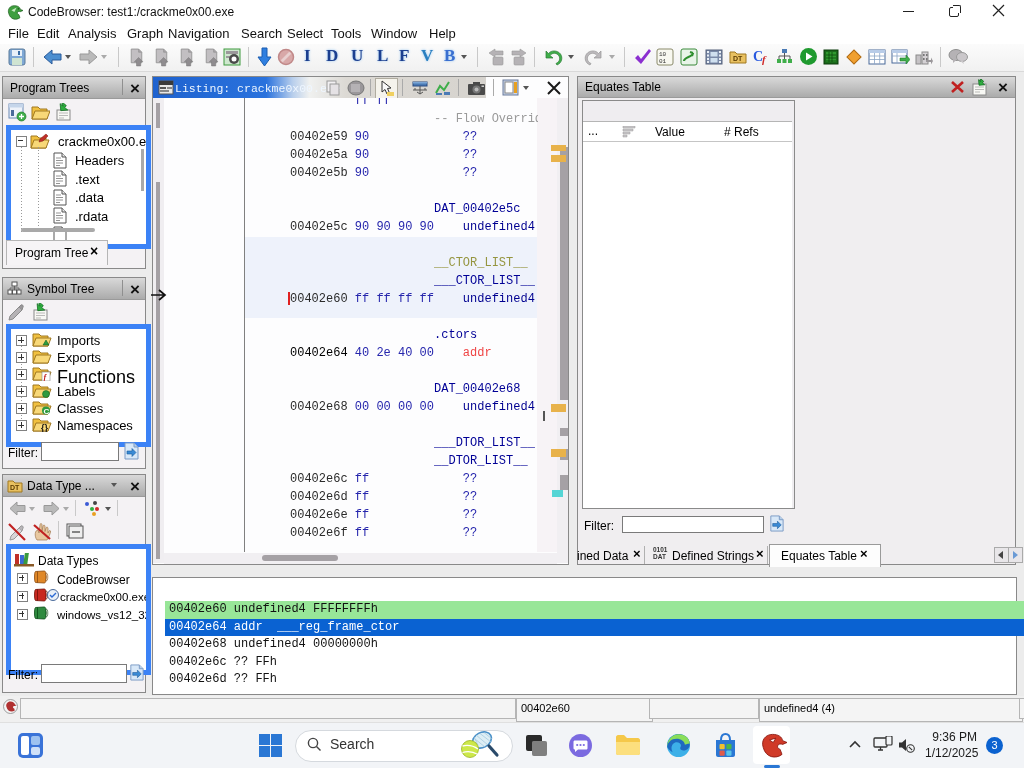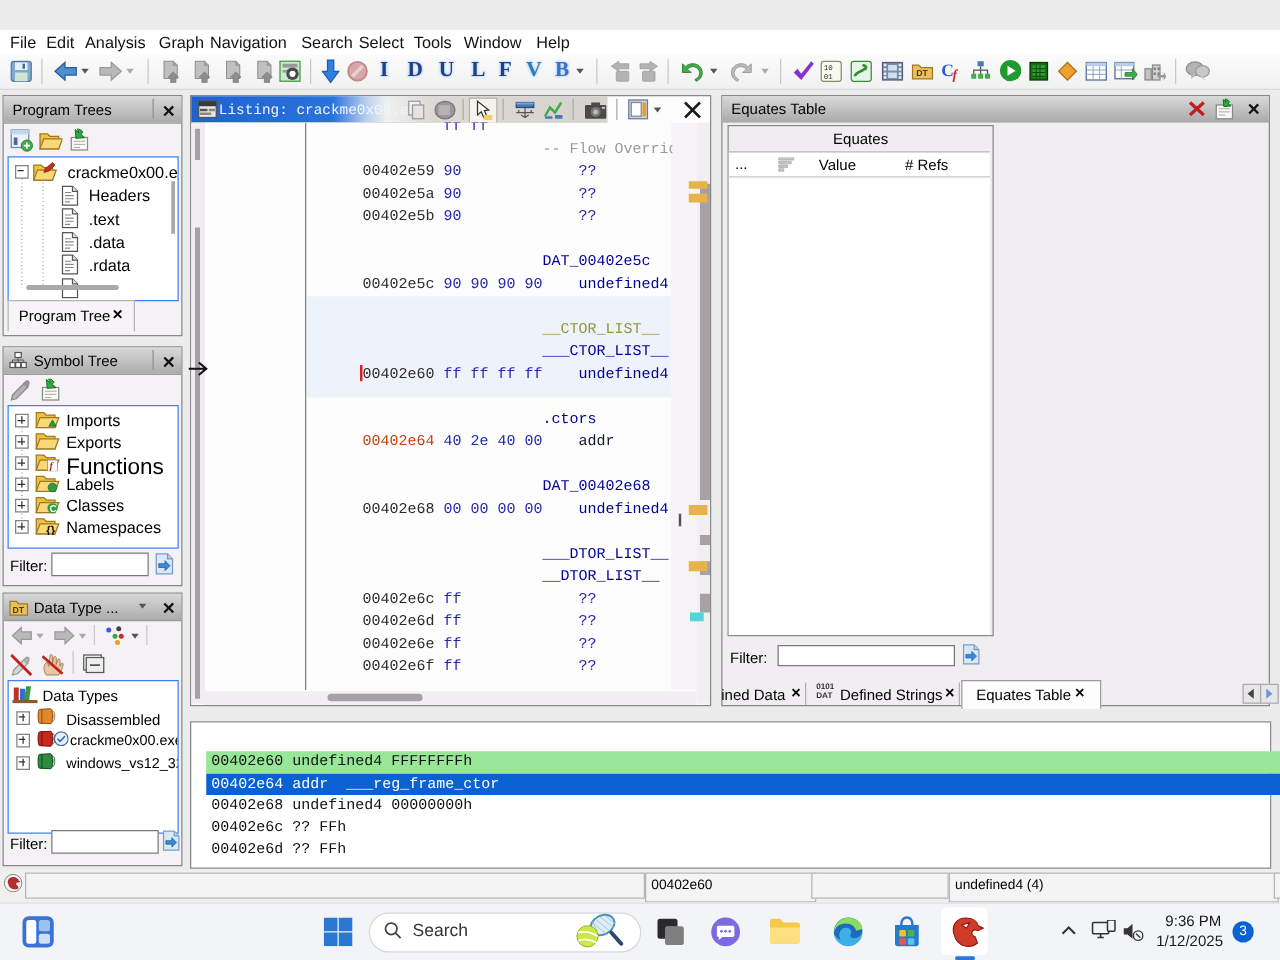--- a/index.html
+++ b/index.html
@@ -12,21 +12,21 @@
 #toolbar{left:0;top:44px;width:1024px;height:27px;background:linear-gradient(#fbfbfb,#f1f1f1);border-bottom:1px solid #d9d9d9;}
 .tsep{position:absolute;top:3px;width:1px;height:20px;background:#c9c9c9;}
 .navletter{position:absolute;top:2px;font-family:"Liberation Serif",serif;font-weight:bold;font-size:17px;color:#1c3f8f;text-shadow:0 0 2.5px #86bdf0;}
 .dd{position:absolute;width:0;height:0;border-left:3px solid transparent;border-right:3px solid transparent;border-top:4px solid #555;}
 .dd.dis{border-top-color:#aaa;}
 
 .panel{position:absolute;background:#f4f2f4;border:1px solid #898989;}
 .phead{position:absolute;left:0;top:0;right:0;height:21px;background:linear-gradient(#d9d9d9,#ababab);border-bottom:1px solid #9a9a9a;color:#000;font-size:12px;}
 .phead .ptitle{position:absolute;left:7px;top:4px;}
 .xbtn{position:absolute;font-size:17px;font-weight:bold;color:#111;line-height:15px;}
-.white{background:#ffffff;border:1px solid #3b82f6;position:absolute;}
+.white{background:#ffffff;border:5px solid #3b82f6;position:absolute;}
 .treerow{position:absolute;font-size:12px;color:#000;white-space:nowrap;}
 .filterlbl{position:absolute;font-size:12px;color:#000;}
 .filterbox{position:absolute;background:#fff;border:1px solid #7a7a7a;}
 .plusbox{position:absolute;left:5px;width:9px;height:9px;border:1px solid #818181;background:#fff;}
 .plusbox::before{content:"";position:absolute;left:1px;top:3.5px;width:6px;height:1px;background:#333;}
 .plusbox::after{content:"";position:absolute;left:3.5px;top:1px;width:1px;height:6px;background:#333;}
 
 #listing{left:152px;top:76px;width:417px;height:489px;background:#fdfdfe;border:1px solid #898989;box-sizing:border-box;}
 #listhead{position:absolute;left:0;top:0;width:333px;height:21px;background:linear-gradient(90deg,#1e62cf 0%,#2a72dd 34%,#b9cfec 42%,#f0f1f0 47%,#dcd9d4 58%,#d6d3ce 100%);border-bottom:1px solid #8a8a8a;font-family:Liberation Mono, monospace;}
 #listtext{position:absolute;left:22px;top:4.5px;color:#eef6ff;font-size:11.5px;}
@@ -37,20 +37,34 @@
 #disasm{left:152px;top:577px;width:865px;height:118px;background:#fff;border:1px solid #898989;box-sizing:border-box;}
 
 #statusbar{left:0;top:696px;width:1024px;height:26px;background:#f0f0f0;}
 .sfield{position:absolute;top:2px;height:19px;border:1px solid #b5b5b5;background:#f4f4f4;font-size:11px;color:#000;}
 
 #taskbar{left:0;top:722px;width:1024px;height:46px;background:#f2f4f7;border-top:1px solid #e0e0e0;}
 </style></head>
 <body>
 <div id="screen">
 
+<div id="titlebar" class="abs">
+  <svg class="abs" style="left:5px;top:3px" width="18" height="18" viewBox="0 0 24 24">
+        <path d="M5 14 C3 8 7 3.5 12.5 3.5 C17 3.5 20 5.5 20.5 8.5 L24 10 L20.5 11.5 C19 11 17.5 11 16.8 12 C16 13.2 16.5 15 18.5 15.5 L20 19.5 C15 23.5 7 22 5 14 Z" fill="#3f9f3f" stroke="#1c5c1c" stroke-width="0.9"></path>
+        <path d="M8.5 9.5 L15.5 6 L12.5 12 Z" fill="#c8e8c0"></path>
+        <circle cx="17.8" cy="7.8" r="0.9" fill="#0a3a0a"></circle>
+      </svg>
+  <span id="titletext" class="abs">CodeBrowser: test1:/crackme0x00.exe</span>
+  <div class="abs" style="left:903px;top:11px;width:11px;height:1px;background:#222"></div>
+  <div class="abs" style="left:949px;top:7px;width:8px;height:8px;border:1px solid #222;border-radius:2px"></div>
+  <div class="abs" style="left:953px;top:5px;width:7px;height:7px;border-top:1px solid #222;border-right:1px solid #222;border-radius:0 2px 0 0;background:#fff"></div>
+  <svg class="abs" style="left:992px;top:4px" width="13" height="13">
+        <path d="M1 1 L12 12 M12 1 L1 12" stroke="#222" stroke-width="1.2"></path>
+      </svg>
+</div>
 
 <div id="menubar" class="abs">
   <span class="menuitem" style="left:8px">File</span>
   <span class="menuitem" style="left:37px">Edit</span>
   <span class="menuitem" style="left:68px">Analysis</span>
   <span class="menuitem" style="left:127px">Graph</span>
   <span class="menuitem" style="left:168px">Navigation</span>
   <span class="menuitem" style="left:241px">Search</span>
   <span class="menuitem" style="left:287px">Select</span>
   <span class="menuitem" style="left:331px">Tools</span>
@@ -447,21 +461,21 @@
           </svg>
     <span class="treerow" style="left:27px;top:5px;font-size:12px">Data Types</span>
     <div style="position:absolute;left:6px;top:24px;width:9px;height:9px;border:1px solid #818181;background:#fff"></div>
           <div style="position:absolute;left:8px;top:28px;width:5px;height:1px;background:#333"></div>
           <div style="position:absolute;left:10.5px;top:25.5px;width:1px;height:6px;background:#333"></div>
     <svg class="abs" style="left:22px;top:20px" width="17" height="17" viewBox="0 0 17 17">
             <path d="M2.5 2.5 L11 2 C12.5 2 13 3 13 8 C13 13 12.5 14 11 14 L2.5 13.5 C1.8 13 1.5 11 1.5 8 C1.5 5 1.8 3 2.5 2.5 Z" fill="#e08828" stroke="#8a4a10" stroke-width="0.8"></path>
             <path d="M4.5 2.3 L4.5 13.7" stroke="#8a4a10" stroke-width="0.8"></path>
             <path d="M13 4 C14.2 4.2 14.8 5 14.8 8 C14.8 11 14.2 11.8 13 12 L13 10.5 C13.6 10 13.6 6 13 5.5 Z" fill="#f6f6ec" stroke="#8a4a10" stroke-width="0.6"></path>
           </svg>
-    <span class="treerow" style="left:46px;top:24px;font-size:12px">Disassembled</span>
+    <span class="treerow" style="left:46px;top:24px;font-size:12px">CodeBrowser</span>
     <div style="position:absolute;left:6px;top:42px;width:9px;height:9px;border:1px solid #818181;background:#fff"></div>
           <div style="position:absolute;left:8px;top:46px;width:5px;height:1px;background:#333"></div>
           <div style="position:absolute;left:10.5px;top:43.5px;width:1px;height:6px;background:#333"></div>
     <svg class="abs" style="left:22px;top:38px" width="17" height="17" viewBox="0 0 17 17">
             <path d="M2.5 2.5 L11 2 C12.5 2 13 3 13 8 C13 13 12.5 14 11 14 L2.5 13.5 C1.8 13 1.5 11 1.5 8 C1.5 5 1.8 3 2.5 2.5 Z" fill="#c82820" stroke="#701008" stroke-width="0.8"></path>
             <path d="M4.5 2.3 L4.5 13.7" stroke="#701008" stroke-width="0.8"></path>
             <path d="M13 4 C14.2 4.2 14.8 5 14.8 8 C14.8 11 14.2 11.8 13 12 L13 10.5 C13.6 10 13.6 6 13 5.5 Z" fill="#f6f6ec" stroke="#701008" stroke-width="0.6"></path>
           </svg>
     <svg class="abs" style="left:36px;top:40px" width="12" height="12" viewBox="0 0 12 12">
             <circle cx="6" cy="6" r="5.5" fill="#e8f0f8" stroke="#4a6a9a"></circle>
@@ -561,21 +575,21 @@
 <span style="color:#2b2b2b">00402e5b</span> 90             ??
 
 <span style="color:#000096">                    DAT_00402e5c</span>
 <span style="color:#2b2b2b">00402e5c</span> 90 90 90 90    <span style="color:#000090">undefined4</span>
 
 <span style="color:#95953f">                    __CTOR_LIST__</span>
 <span style="color:#000096">                    ___CTOR_LIST__</span>
 <span style="color:#2b2b2b">00402e60</span> ff ff ff ff    <span style="color:#000090">undefined4</span>
 
 <span style="color:#000096">                    .ctors</span>
-<span style="color:#c2410c">00402e64</span> 40 2e 40 00    <span style="color:#0f172a">addr</span>
+<span style="color:#000000">00402e64</span> 40 2e 40 00    <span style="color:#ef4444">addr</span>
 
 <span style="color:#000096">                    DAT_00402e68</span>
 <span style="color:#2b2b2b">00402e68</span> 00 00 00 00    <span style="color:#000090">undefined4</span>
 
 <span style="color:#000096">                    ___DTOR_LIST__</span>
 <span style="color:#000096">                    __DTOR_LIST__</span>
 <span style="color:#2b2b2b">00402e6c</span> ff             ??
 <span style="color:#2b2b2b">00402e6d</span> ff             ??
 <span style="color:#2b2b2b">00402e6e</span> ff             ??
 <span style="color:#2b2b2b">00402e6f</span> ff             ??</pre>
@@ -610,21 +624,20 @@
         </svg>
     <svg class="abs" style="left:393px;top:2px" width="17" height="17" viewBox="0 0 17 17">
           <rect x="2" y="5" width="13" height="11" fill="#f8f8f4" stroke="#8a8a8a"></rect>
           <path d="M4 8 H13 M4 10.5 H13 M4 13 H9" stroke="#aaa" stroke-width="0.8"></path>
           <path d="M6 1 L11 1 L11 3 L14 3 L10 7 L6 3 L9 3 Z" fill="#2fae3f" stroke="#0f6a1f" stroke-width="0.7" transform="rotate(40 10 4)"></path>
         </svg>
     <span class="xbtn" style="left:420px;top:3px">×</span>
   </div>
 
   <div class="abs" style="left:4px;top:23px;width:211px;height:407px;border:1px solid #8a8a8a;background:#efedf0">
-    <div class="abs" style="left:0;top:0;width:100%;height:18px;text-align:center;font-size:12px;padding-top:3px">Equates</div>
     <div class="abs" style="left:0;top:20px;width:209px;height:386px;background:#fff;border-top:1px solid #b5b5b5"></div>
     <div class="abs" style="left:0;top:21px;width:209px;height:19px;border-bottom:1px solid #c5c5c5;font-size:12px">
       <span class="abs" style="left:5px;top:2px">...</span>
       <svg class="abs" style="left:39px;top:4px" width="14" height="12" viewBox="0 0 14 12">
             <path d="M1 11 L5 11 L5 9 L1 9 Z M1 8 L8 8 L8 6 L1 6 Z M1 5 L11 5 L11 3 L1 3 Z M1 2 L13 2 L13 0 L1 0 Z" fill="#cac7ca" stroke="#9a9a9a" stroke-width="0.5"></path>
           </svg>
       <span class="abs" style="left:72px;top:3px">Value</span>
       <span class="abs" style="left:141px;top:3px"># Refs</span>
     </div>
   </div>

